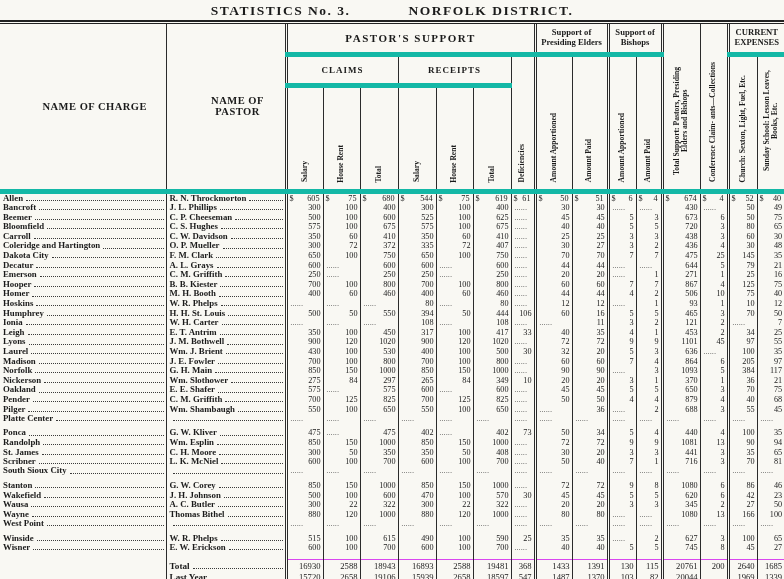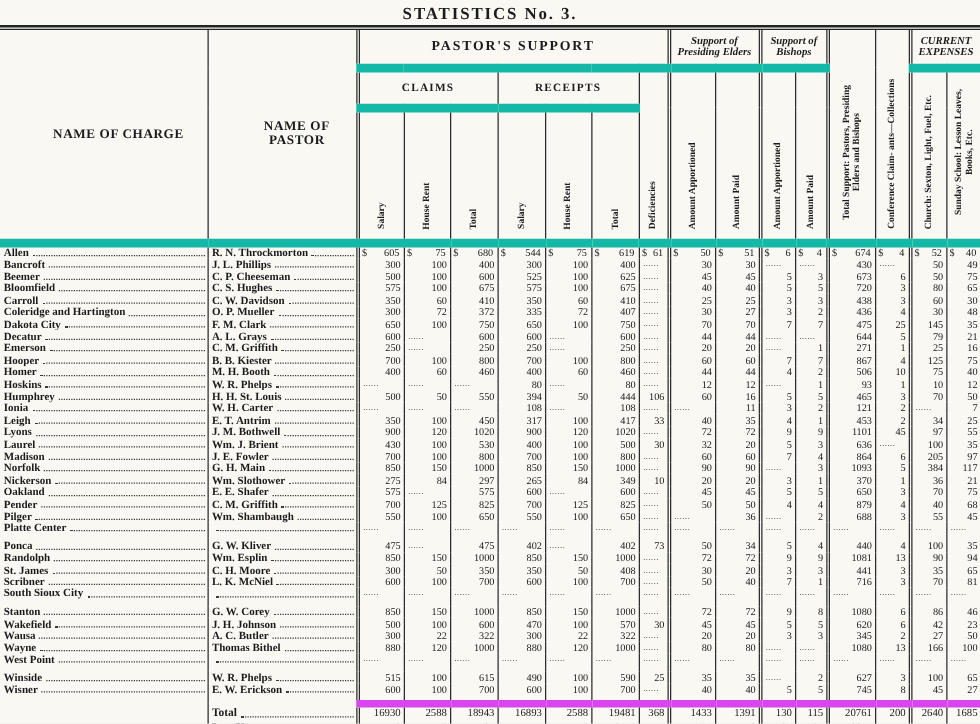--- a/index.html
+++ b/index.html
@@ -10,51 +10,52 @@
   }
   .titlebar { display:flex; justify-content:center; gap:58px; align-items:flex-end;
     height:19px; font-weight:bold; font-size:13.5px; letter-spacing:1.5px; white-space:nowrap;text-align:right; }
   .dblrule { height:4px; border-top:2px solid #222; border-bottom:1px solid #222; margin-top:1px; }
 
   table { border-collapse:collapse; table-layout:fixed; width:784px; }
   th, td { padding:0; overflow:hidden; }
   .bl  { border-left:1px solid #2b2b2b; }
   .bld { border-left:3px double #2b2b2b; }
 
-  thead th { border-bottom:7px solid #14b8a6; vertical-align:middle; font-weight:bold;margin-top:25px; }
+  thead th { border-bottom:5px solid #14b8a6; vertical-align:middle; font-weight:bold;margin-top:25px; }
   thead tr.r1 { height:30px; }
   thead tr.r2 { height:24px; }
   thead tr.r3 { height:80px; }
   .name-h { font-size:10.5px; letter-spacing:0.5px;padding-left:24px; }
   .grp { font-size:11px; letter-spacing:1.5px; }
-  .grp-sm { font-size:8.6px; line-height:9.5px; padding:1px 0;font-style:italic; }
+  .grp-sm { font-size:8.6px; line-height:9.5px; padding:1px 0; }
   .sub { font-size:9px; letter-spacing:1px; }
   .vcell { vertical-align:bottom; text-align:center; }
   .vert { writing-mode:vertical-rl; transform:rotate(180deg); display:inline-block;
     font-size:7.6px; line-height:8.2px; font-weight:bold; padding:2px 0; max-height:128px; }
 
   tbody td { height:9.6px; line-height:9.2px; font-size:8.2px; vertical-align:bottom; }
   .lwrap { display:flex; align-items:flex-end; width:100%; padding-left:3px; }
   .nm { font-size:8.8px; font-weight:bold; white-space:nowrap; }
   .ldr { flex:1 1 auto; border-bottom:1.2px dotted #3a3a3a; margin:0 2px 2px 3px; min-width:3px; }
   .num { text-align:right; padding-right:2px; }
   .mwrap { display:flex; justify-content:space-between; align-items:flex-end; padding:0 1px 0 2px; }
   .dots { text-align:left; padding-left:3px; letter-spacing:0.5px; font-size:6.5px; color:#2e2e2e; }
   tr.gaprow td { padding-bottom:5px; }
   tr.spacer td { height:7px; }
   .sumrow td { height:11.5px; font-size:8.6px; }
   .sumrow .nm { font-size:9.2px; }
-  .sumtop { border-top:6px solid #d946ef; }
+  .sumtop { border-top:1px solid #d946ef; }
 </style>
 </head>
 <body>
 
 <div class="page">
   <div class="titlebar">
     <span>STATISTICS No. 3.</span>
+    <span>NORFOLK DISTRICT.</span>
   </div>
   <div class="dblrule"></div>
 
   <table>
     <colgroup>
       <col style="width:166px">
         <col style="width:120px">
       <col style="width:37px">
         <col style="width:37px">
         <col style="width:38px">

